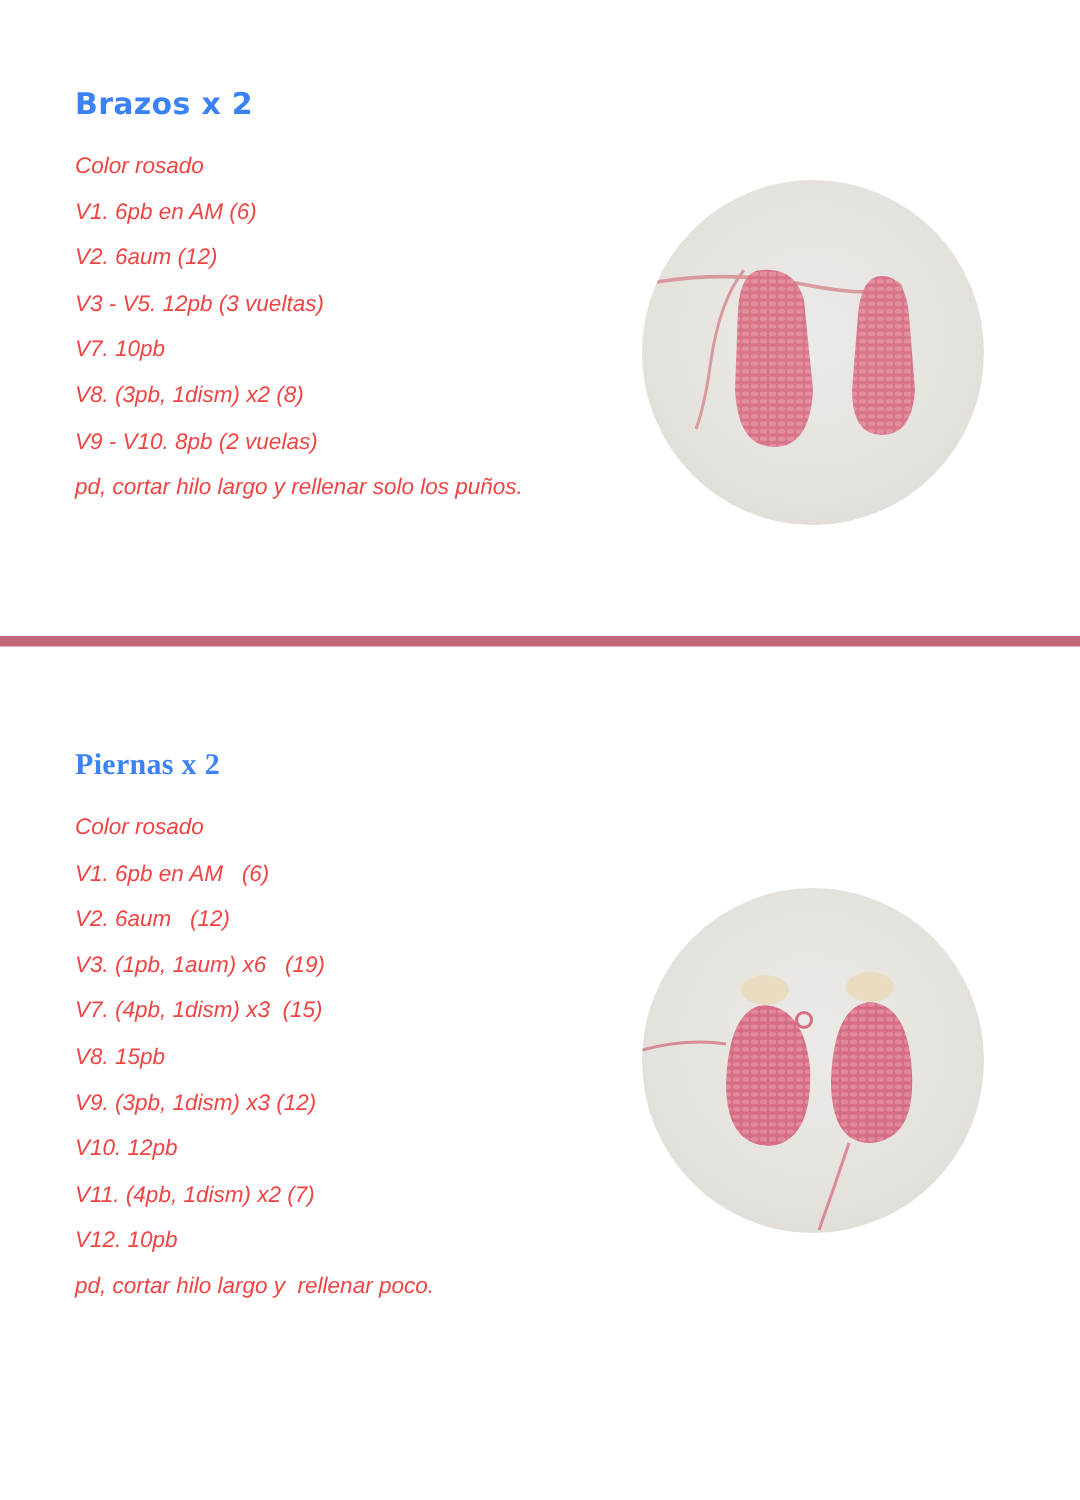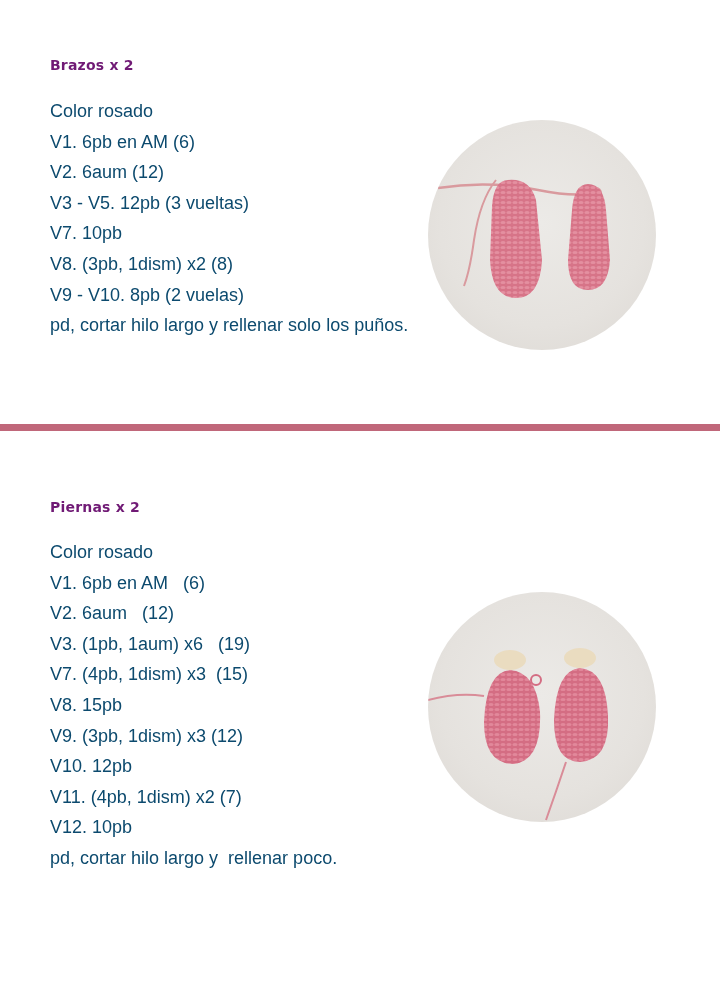--- a/index.html
+++ b/index.html
@@ -3,24 +3,24 @@
   <meta charset="utf-8">
   <style>
     html, body { margin:0; padding:0; }
     body {
       width:720px; height:1000px; background:#ffffff; position:relative; overflow:hidden;
       font-family:"Liberation Sans", sans-serif; color:#1a1a1a;
     }
     .section { position:absolute; left:0; width:720px; }
     .title {
       position:absolute; left:50px; font-family:"DejaVu Sans", sans-serif;
-      font-weight:bold; font-size:14px; color:#701a75; letter-spacing:0.2px;
+      font-weight:bold; font-size:20px; color:#3b82f6; letter-spacing:0.2px;
     }
     .lines { position:absolute; left:50px; margin:0; padding:0; list-style:none; }
-    .lines li { font-size:18px; color:#0c4a6e; height:30.6px; line-height:18px; white-space:pre; }
+    .lines li { font-size:15px; color:#ef4444; height:30.6px; line-height:18px; white-space:pre;font-style:italic; }
     .photo {
       position:absolute; width:228px; height:230px; border-radius:50%;
       background:radial-gradient(circle at 50% 45%, #eceae7 0%, #e5e2de 60%, #dcd8d3 100%);
       overflow:hidden;
     }
     .photo svg { position:absolute; left:0; top:0; }
     .divider { position:absolute; left:0; top:424px; width:720px; height:7px; background:#c0677a; }
   </style>
 </head>
 <body>
@@ -50,21 +50,21 @@
       <path d="M68 60 Q52 80 46 120 Q42 150 36 166" stroke="#d99a9e" stroke-width="2" fill="none"></path>
       <path d="M80 60 Q102 58 108 80 L114 140 Q112 178 88 178 Q64 178 62 140 L64 86 Q66 60 80 60 Z" fill="url(#knit1)"></path>
       <path d="M160 64 Q176 64 178 90 L182 140 Q180 170 160 170 Q140 170 140 140 L144 90 Q146 64 160 64 Z" fill="url(#knit1)"></path>
     </svg>
   </div>
 </div>
 
 <div class="divider"></div>
 
 <div class="section" style="top:0;">
-  <div class="title" style="top:499px;">Piernas x 2</div>
+  <div class="title" style="top:499px;font-family:Liberation Serif, serif;">Piernas x 2</div>
   <ul class="lines" style="top:543px;">
     <li>Color rosado</li>
     <li>V1. 6pb en AM   (6)</li>
     <li>V2. 6aum   (12)</li>
     <li>V3. (1pb, 1aum) x6   (19)</li>
     <li>V7. (4pb, 1dism) x3  (15)</li>
     <li>V8. 15pb</li>
     <li>V9. (3pb, 1dism) x3 (12)</li>
     <li>V10. 12pb</li>
     <li>V11. (4pb, 1dism) x2 (7)</li>

